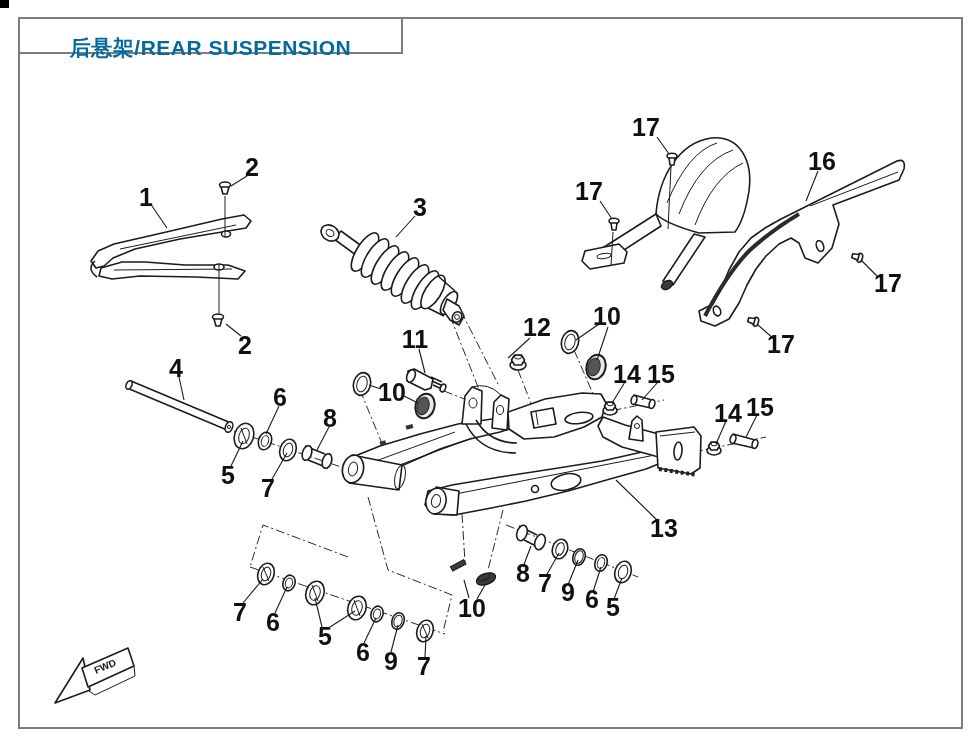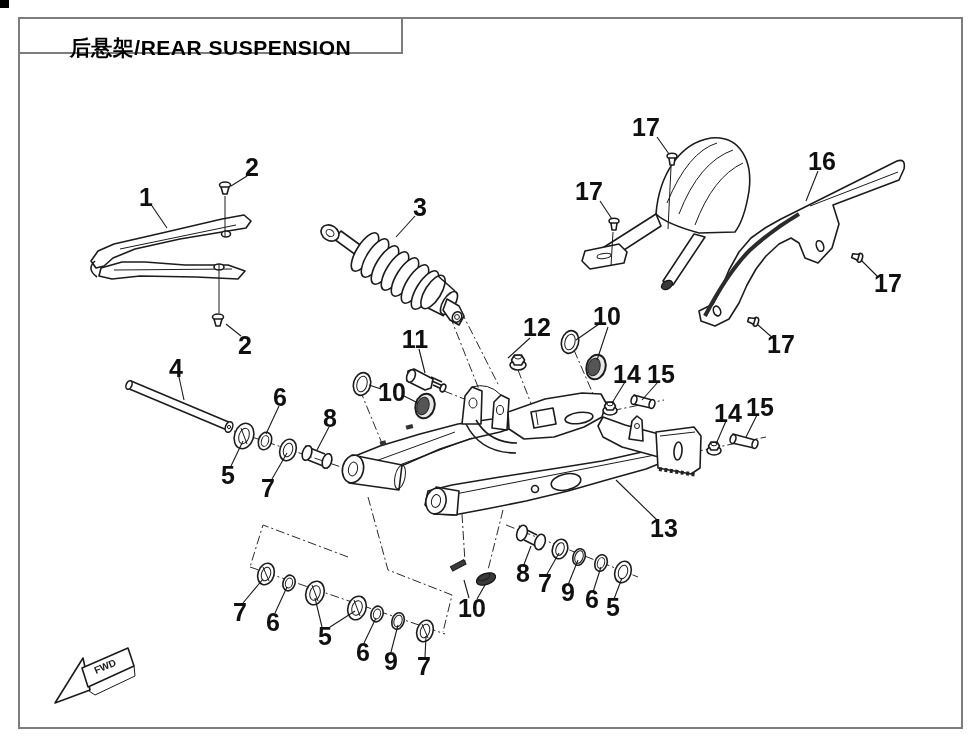--- a/index.html
+++ b/index.html
@@ -10,21 +10,21 @@
   #corner-mark { position:absolute; left:0; top:0; width:9px; height:8px; background:#000; }
   #outer-border {
     position:absolute; left:18px; top:17px; width:945px; height:712px;
     border:2px solid #7d7d7d; box-sizing:border-box; background:transparent;
   }
   #title-box {
     position:absolute; left:18px; top:17px; width:385px; height:37px;
     border:2px solid #7d7d7d; box-sizing:border-box; background:#fff;
     display:flex; align-items:center; justify-content:center; z-index:3;
   }
-  #title-box span { font-weight:bold; font-size:21px; color:#000000; letter-spacing:0.5px; white-space:nowrap;margin-top:24px; }
+  #title-box span { font-weight:bold; font-size:21px; color:#0369a1; letter-spacing:0.5px; white-space:nowrap;margin-top:24px; }
   svg { position:absolute; left:0; top:0; z-index:2; }
   .art   { stroke:#1c1c1c; stroke-width:1.6; fill:#ffffff; stroke-linejoin:round; }
   .thin  { stroke:#1c1c1c; stroke-width:1;   fill:none; }
   .med   { stroke:#1c1c1c; stroke-width:1.6; fill:none; }
   .dark  { stroke:#161616; stroke-width:1.2; fill:#3a3a3a; }
   .dash  { stroke:#2a2a2a; stroke-width:1;   fill:none; stroke-dasharray:9 3 2 3; }
   .leader{ stroke:#1a1a1a; stroke-width:1.1; }
   .callout { font-family:"Liberation Sans", sans-serif; font-weight:bold; font-size:25px; fill:#101010; text-anchor:middle; }
   .fwd-text { font-family:"Liberation Sans", sans-serif; font-weight:bold; font-size:10px; fill:#1c1c1c; }
 </style>

